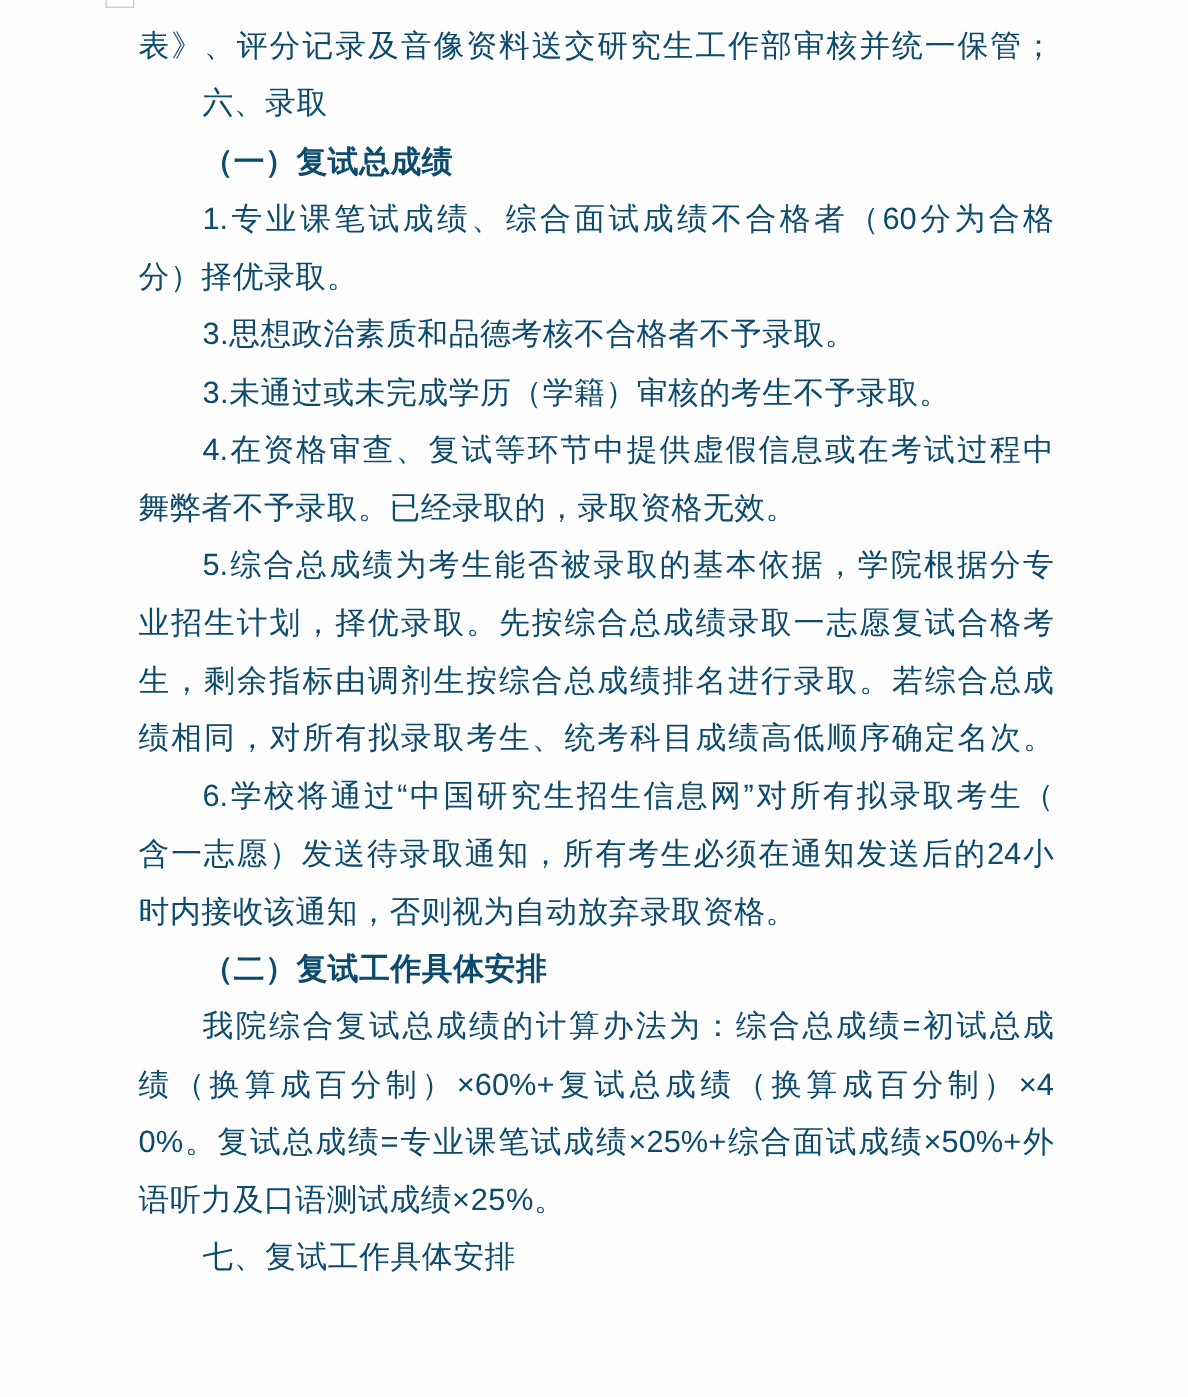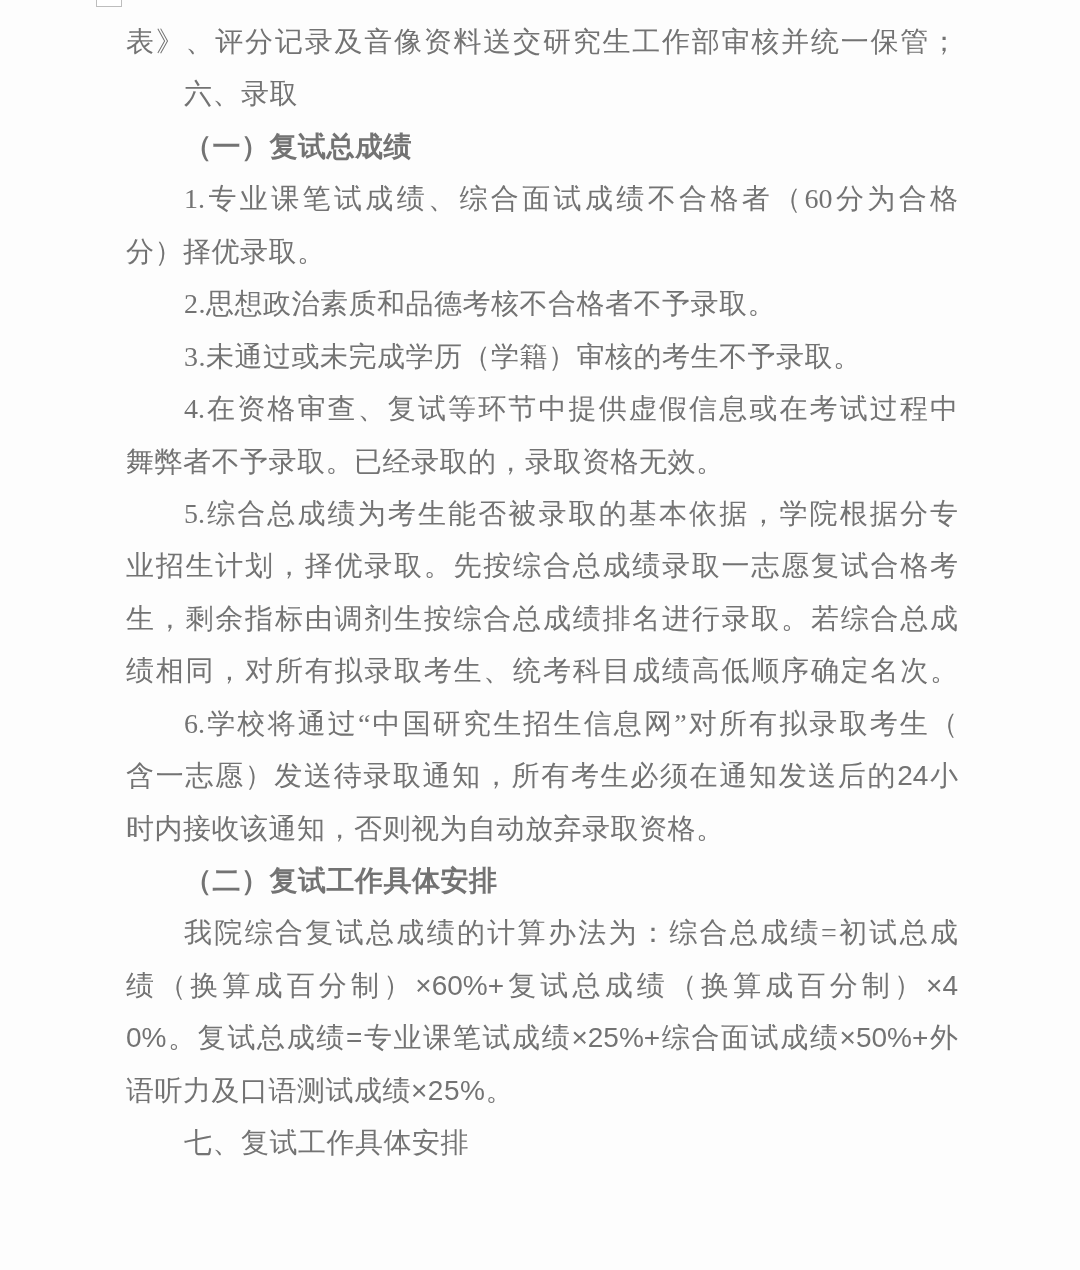--- a/index.html
+++ b/index.html
@@ -10,21 +10,21 @@
     width: 1080px;
     height: 1270px;
     background: #fdfdfd;
   }
   .page {
     position: relative;
     width: 1080px;
     height: 1270px;
     overflow: hidden;
     background: #fdfdfd;
-    color: #737373;
+    color: #0c4a6e;
     font-family: "Liberation Sans", "DejaVu Sans", sans-serif;
   }
   .cropped-artifact {
     position: absolute;
     left: 96px;
     top: -4px;
     width: 24px;
     height: 9px;
     background: #ffffff;
     border: 1px solid #bdbdbd;
@@ -37,21 +37,20 @@
   }
   .line {
     height: 52.45px;
     line-height: 52.45px;
     font-size: 28px;
     white-space: nowrap;
     letter-spacing: 0.5px;
   }
   .line--indent {
     text-indent: 58px;
-    font-family: Liberation Serif, serif;
   }
   .line--bold {
     font-weight: 700;
   }
   .line--fill {
     white-space: normal;
     text-align: justify;
     text-align-last: justify;
     letter-spacing: 0;
   }
@@ -62,21 +61,21 @@
 <div class="page">
 
   <div class="cropped-artifact"></div>
 
   <div class="textblock">
     <div class="line line--fill">表》、评分记录及音像资料送交研究生工作部审核并统一保管；</div>
     <div class="line line--indent">六、录取</div>
     <div class="line line--indent line--bold">（一）复试总成绩</div>
     <div class="line line--indent line--fill">1.专业课笔试成绩、综合面试成绩不合格者（60分为合格</div>
     <div class="line">分）择优录取。</div>
-    <div class="line line--indent">2.思想政治素质和品德考核不合格者不予录取。</div>
+    <div class="line line--indent">3.思想政治素质和品德考核不合格者不予录取。</div>
     <div class="line line--indent">3.未通过或未完成学历（学籍）审核的考生不予录取。</div>
     <div class="line line--indent line--fill">4.在资格审查、复试等环节中提供虚假信息或在考试过程中</div>
     <div class="line">舞弊者不予录取。已经录取的，录取资格无效。</div>
     <div class="line line--indent line--fill">5.综合总成绩为考生能否被录取的基本依据，学院根据分专</div>
     <div class="line line--fill">业招生计划，择优录取。先按综合总成绩录取一志愿复试合格考</div>
     <div class="line line--fill">生，剩余指标由调剂生按综合总成绩排名进行录取。若综合总成</div>
     <div class="line line--fill">绩相同，对所有拟录取考生、统考科目成绩高低顺序确定名次。</div>
     <div class="line line--indent line--fill">6.学校将通过“中国研究生招生信息网”对所有拟录取考生（</div>
     <div class="line line--fill">含一志愿）发送待录取通知，所有考生必须在通知发送后的24小</div>
     <div class="line">时内接收该通知，否则视为自动放弃录取资格。</div>

